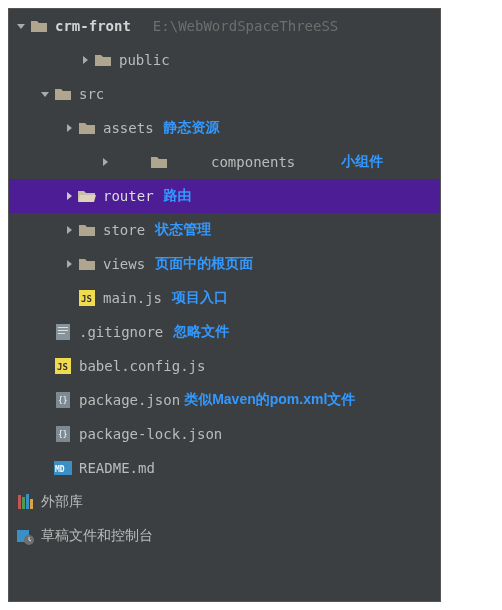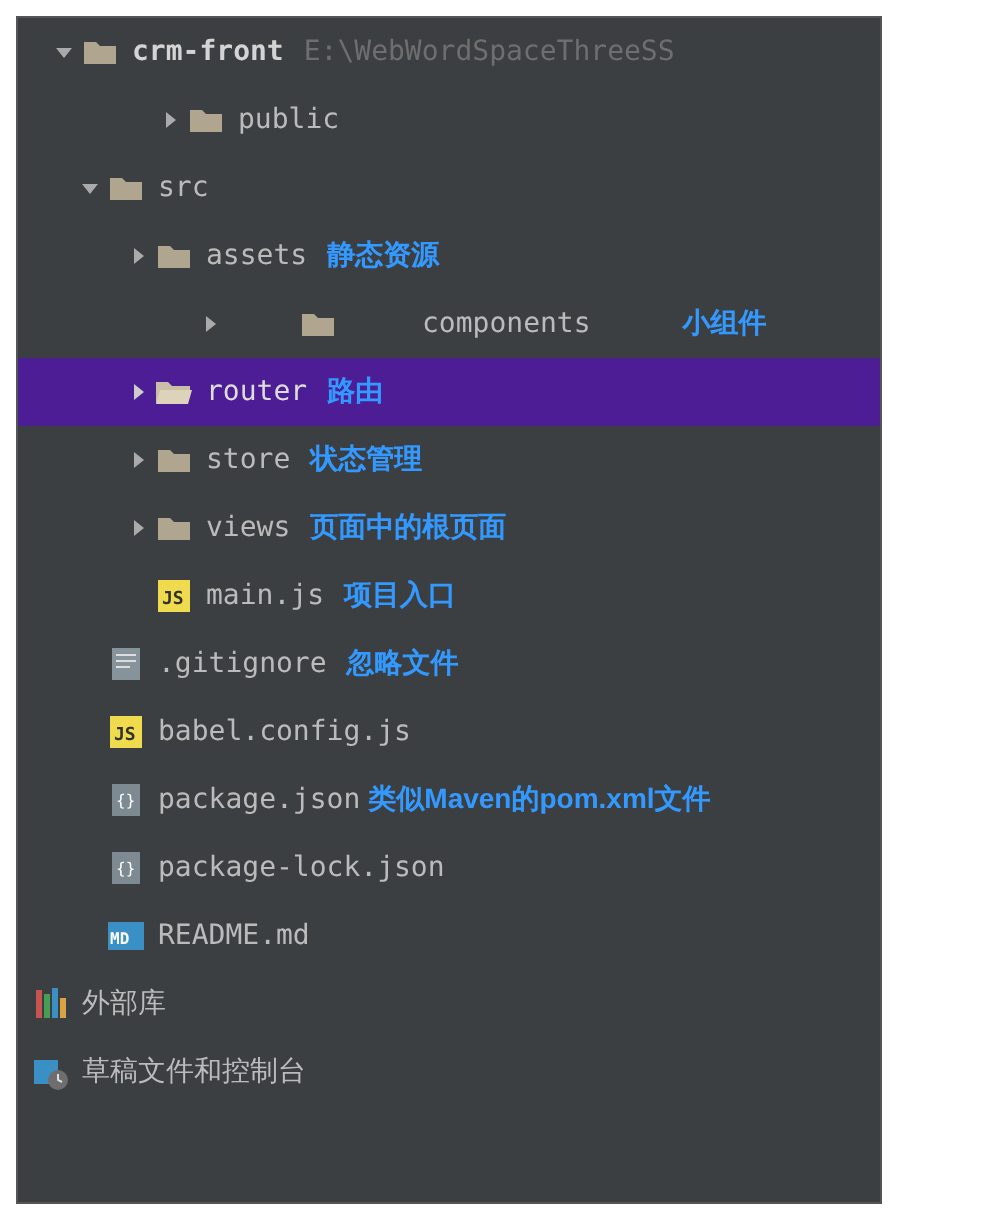--- a/index.html
+++ b/index.html
@@ -48,36 +48,36 @@
     height: 20px;
     display: inline-flex;
     justify-content: center;
     align-items: center;
     margin-right: 6px;
     flex-shrink: 0;
   }
   .label { color: #bbbbbb; }
   .label.dim { color: #8c7a5c; }
   .label.bold { font-weight: bold; color: #d4d4d4; }
-  .path { color: #6e6e6e; margin-left: 10px; text-align: right; }
+  .path { color: #6e6e6e; margin-left: 22px; text-align: right; }
   .annot {
     color: #3399ff;
     font-weight: bold;
     margin-left: 10px;
     font-family: "Microsoft YaHei", sans-serif;
   }
   
   .folder-fill { fill: #b0a58f; }
 </style>
 </head>
 <body>
 
 <div class="panel">
 
-  <div class="row" style="padding-left:15px;">
+  <div class="row" style="padding-left:4px;">
     <span class="arrow">
       <svg width="10" height="10">
           <path d="M1 3 L5 8 L9 3 Z" fill="#aaa"></path>
         </svg>
     </span>
     <span class="icon">
       <svg width="18" height="16">
           <path class="folder-fill" d="M1 3h6l2 2h8v9H1z"></path>
         </svg>
     </span>

